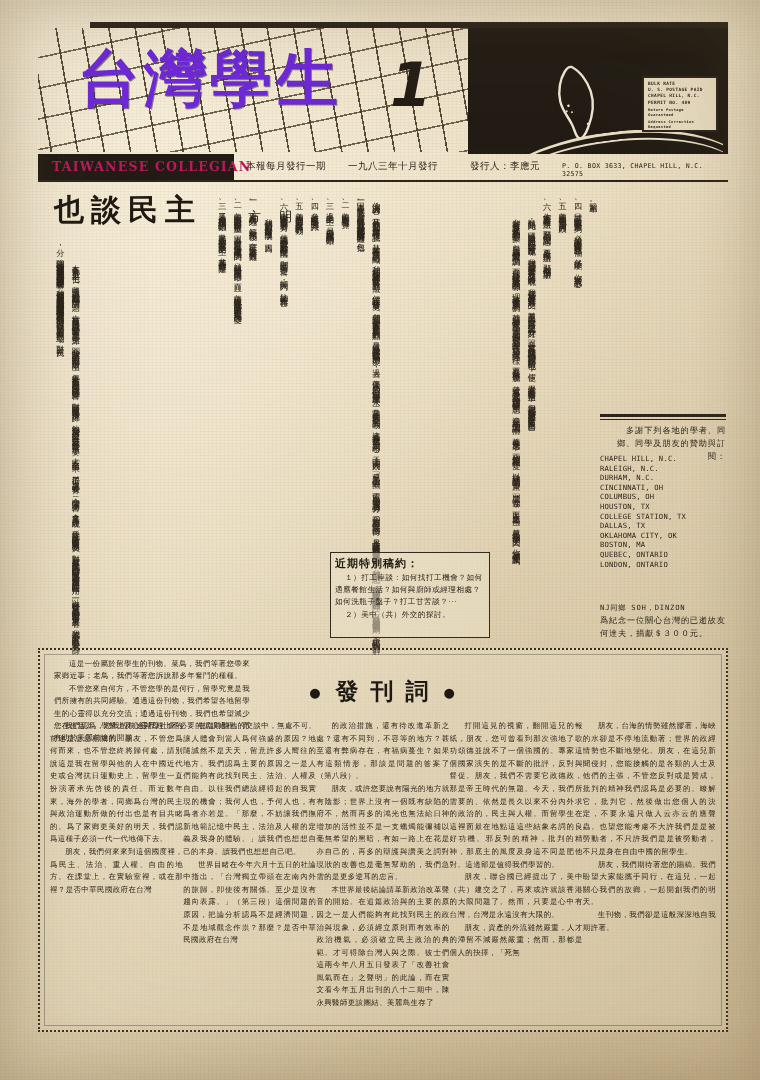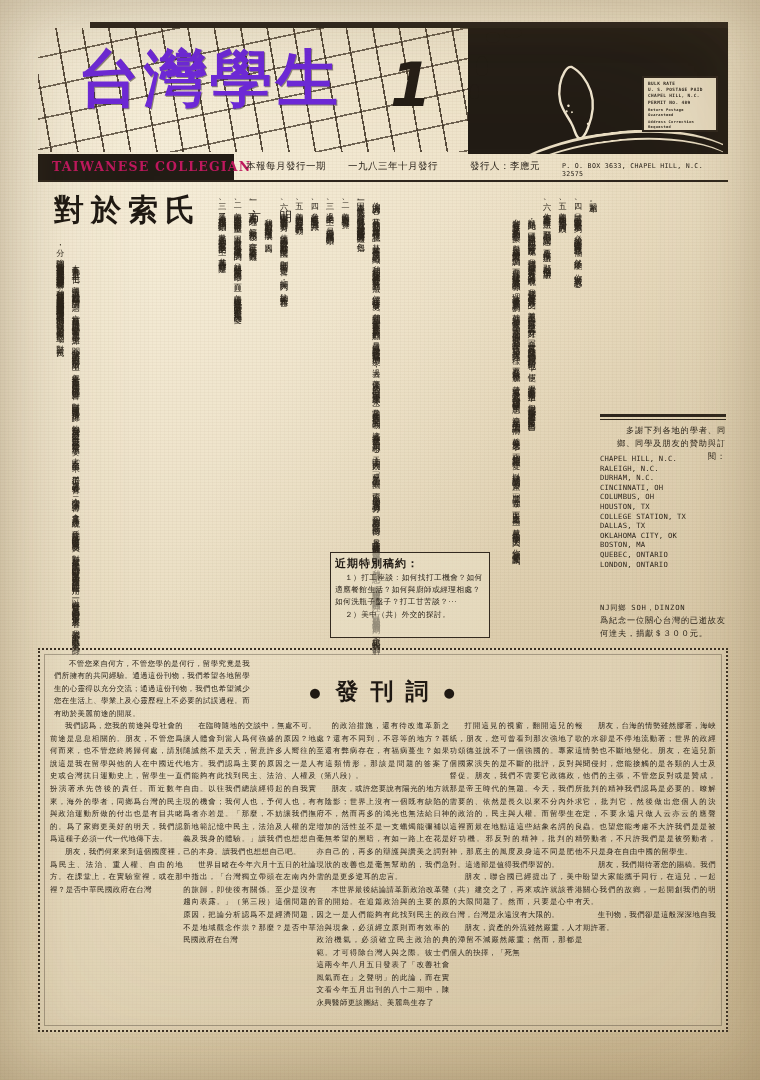--- a/index.html
+++ b/index.html
@@ -272,21 +272,21 @@
     <div id="strip-black"></div>
     <div id="strip-en">TAIWANESE COLLEGIAN</div>
     <div id="strip-cn">本報每月發行一期</div>
     <div id="strip-date">一九八三年十月發行</div>
     <div id="strip-pub">發行人：李應元</div>
     <div id="strip-addr">P. O. BOX 3633, CHAPEL HILL, N.C. 32575</div>
   </div>
   <div id="strip-rule"></div>
 
   <div id="article">
-    <div id="headline">對於索氏</div>
+    <div id="headline">也談民主</div>
     <div id="byline">方 明</div>
 
     <div class="vcols" id="grpA">
       <div class="vcol ind">本年九月十五日至十七日，美國眾議員索拉茲到台灣訪問了一趟。索拉茲目前爲眾議院外交委員會亞太小組主席，關心台灣政治的人對他當不致陌生。年來索拉茲數次在美國眾院舉行聽證會，對國民黨或嚴法多所批評，他對台灣黨外之了解稱之爲「黨外通」當無不妥。索氏在台三天中，舉行了二次記者發表會，二次公開演講會，會見了蔣建統，孫院長及許多國民黨黨政要員，對於台灣多年來沉悶的政治外交氛圍是起了相當程度的「吹醒作用」。以一個在野黨眾議員的台灣留學生角度來看，我們不會說索氏以「台灣友人」的身分，強調國民黨政府應加強民主政治的實施觀點，我們固然可觀察的是會得多少數所處理台灣民主前途的態度問題。</div>
       <div class="vcol ind">我們以索氏在九月十六日黨外餐會中，題目爲「民主政治和台灣的未來」的演講，可以清楚的看出索氏的立場。對於索氏</div>
     </div>
 
     <div class="vcols" id="grpB">
       <div class="vcol">的演講內容，黨外並無立卽的反應見諸報章雜誌，基於黨外不可常設的組織，我們相信黨外諸黨外能會有一致的看法。但綜諸黨外發展史，我們認爲黨外大多數會同意索氏的觀點。最值得推敲的是執政當局的態度了。過去，像索氏一類的「自由派」外國政界人士，常是國民黨不歡迎的人物。這些人常會把甚得「別有用心」，干涉中國內政，或是「不了解中國」。索氏以一個美國眾議員身分，受到政府「不得罪」的接待，是否意味著國民黨對待台灣民主的態度變了？我們以余紀忠、蔡鴻民間報紙負責人爲對索氏的關注，可以清楚地想到的實施原則。余紀忠「鸚鵡」的「解困」產生的意見，其論點都是我們耳熟能詳的，包括：</div>
       <div class="vcol num">一、台灣是在戰時，實行民主有困難。</div>
@@ -338,20 +338,21 @@
       <h4>近期特別稿約：</h4>
       <p class="i">１）打工座談：如何找打工機會？如何適應餐館生活？如何與廚師或經理相處？如何洗瓶子盤子？打工甘苦談？···</p>
       <p class="i">２）美中（共）外交的探討。</p>
     </div>
   </div>
 
   <div id="pub">
     <div id="pub-inner"></div>
 
     <div id="stunote">
+      <p class="i">這是一份屬於留學生的刊物。菜鳥，我們等著您帶來家鄉近事；老鳥，我們等著您訴說那多年奮鬥的種種。</p>
       <p class="i">不管您來自何方，不管您學的是何行，留學究竟是我們所擁有的共同經驗。通過這份刊物，我們希望各地留學生的心靈得以充分交流；通過這份刊物，我們也希望減少您在生活上、學業上及心靈歷程上不必要的試誤過程。而有助於美麗前途的開展。</p>
     </div>
 
     <div id="pub-title">
       <span class="dot">●</span><span>發 刊 詞</span><span class="dot">●</span>
     </div>
 
     <div id="pubcols">
       <div class="pcol">
         <p class="i">我們認爲，您我的前途與母社會的前途是息息相關的。朋友，不管您爲何而來，也不管您終將歸何處，請別說這是我在留學與他的人在中國近代史或合灣抗日運動史上，留學生一直扮演著承先啓後的責任。而近數年來，海外的學者，同鄉爲台灣的民主與政治運動所做的付出也是有目共睹的。爲了家鄉更美好的明天，我們認爲這種子必須一代一代地傳下去。</p>

